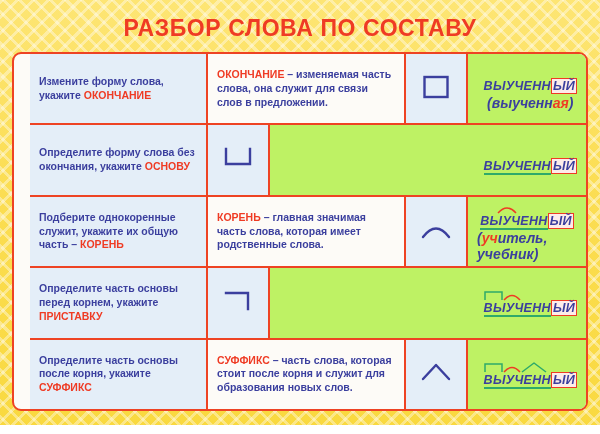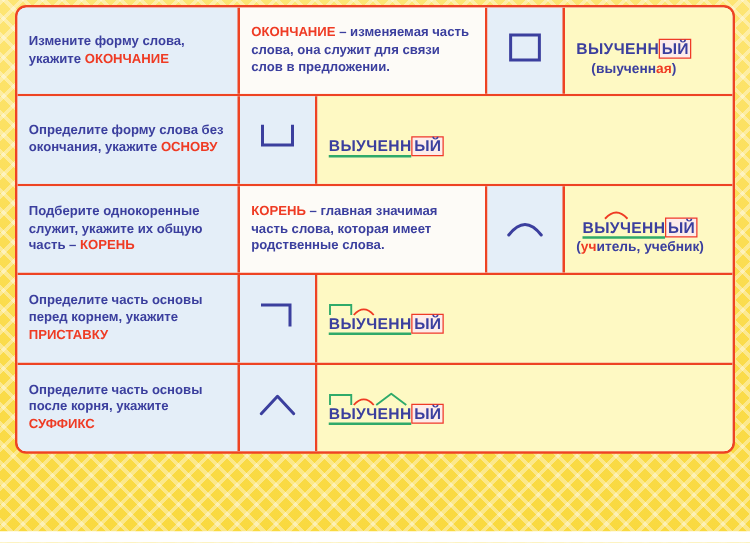--- a/index.html
+++ b/index.html
@@ -43,36 +43,37 @@
     border-radius:9px;
     background:#fdfbf7;
     overflow:hidden;
     height:355px;
     display:flex;flex-direction:column;
   }
   .row{
     display:flex;flex:1 1 0;
     border-bottom:2.5px solid #ee4323;
     min-height:0;
+    margin-left:16px;
   }
   .row:last-child{border-bottom:none;}
 
   .cell{
     box-sizing:border-box;
     border-right:2.5px solid #ee4323;
     display:flex;align-items:center;
     padding:5px 9px;
     min-width:0;
   }
   .cell:last-child{border-right:none;}
 
   .c1{width:178px;background:#e4eef8;}
   .c2{width:198px;background:#fdfbf7;}
   .c3{width:62px;background:#e4eef8;justify-content:center;}
-  .c4{flex:1;background:#fef9c3;justify-content:flex-start;}
+  .c4{flex:1;background:#bef264;justify-content:flex-end;font-style:italic;}
 
   .task, .defn{
     font-size:10.5px;line-height:1.32;font-weight:bold;
     color:#3b3f9e;
   }
   .hl{color:#ef3b24;}
 
   
   .sym{display:block;}
 
@@ -86,31 +87,34 @@
     font-size:12.5px;font-weight:bold;color:#3b3f9e;letter-spacing:.3px;
     display:inline-block;position:relative;white-space:nowrap;
   }
   .ending-box{
     border:1.4px solid #ef3b24;
     background:#fdecea;
     padding:0 1px;
     display:inline-block;
   }
   .sub{
-    font-size:11px;font-weight:bold;color:#3b3f9e;
+    font-size:14px;font-weight:bold;color:#3b3f9e;
   }
   .sub .r{color:#ef3b24;}
 
   .deco{position:absolute;left:0;top:0;pointer-events:none;overflow:visible;}
 </style>
 </head>
 <body>
 
 <div id="poster">
 
+  <div class="title-bar">
+    <div class="title">РАЗБОР СЛОВА ПО СОСТАВУ</div>
+  </div>
 
   <div class="table">
 
     <div class="row">
       <div class="cell c1">
         <div class="task"><span>Измените форму слова, укажите </span><span class="hl">ОКОНЧАНИЕ</span></div>
       </div>
       <div class="cell c2">
         <div class="defn"><span class="hl">ОКОНЧАНИЕ</span><span> – изменяемая часть слова, она служит для связи слов в предложении.</span></div>
       </div>
@@ -198,20 +202,23 @@
             </svg>
             <span class="word"><span style="border-bottom:2px solid #2faa6a;">ВЫУЧЕНН</span><span class="ending-box">ЫЙ</span></span>
           </div>
         </div>
       </div>
     </div>
 
     <div class="row">
       <div class="cell c1">
         <div class="task"><span>Определите часть основы после корня, укажите </span><span class="hl">СУФФИКС</span></div>
+      </div>
+      <div class="cell c2">
+        <div class="defn"><span class="hl">СУФФИКС</span><span> – часть слова, которая стоит после корня и служит для образования новых слов.</span></div>
       </div>
       <div class="cell c3">
         <span class="sym">
           <svg width="34" height="26" viewBox="0 0 34 26">
               <path d="M4 20 L17 6 L30 20" fill="none" stroke="#3b3f9e" stroke-width="2.4" stroke-linecap="round" stroke-linejoin="round"></path>
             </svg>
         </span>
       </div>
       <div class="cell c4">
         <div class="example">

